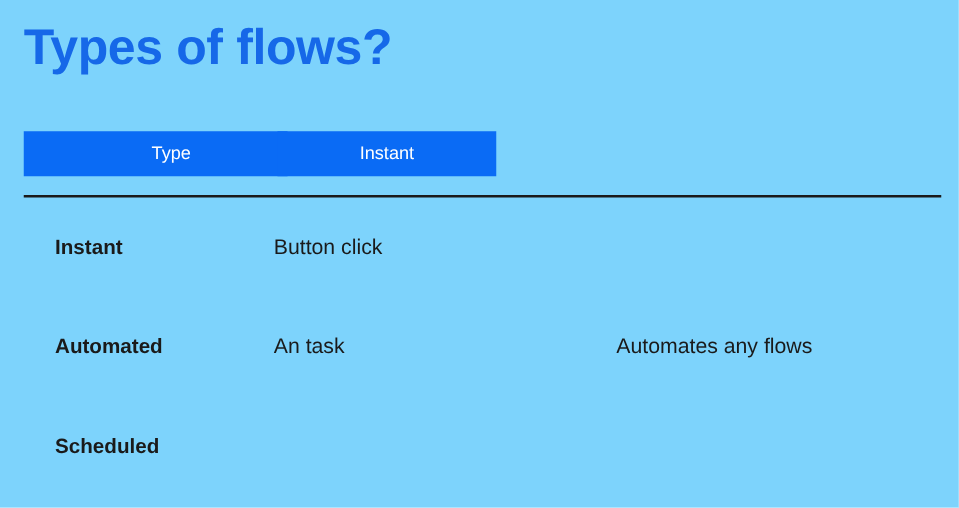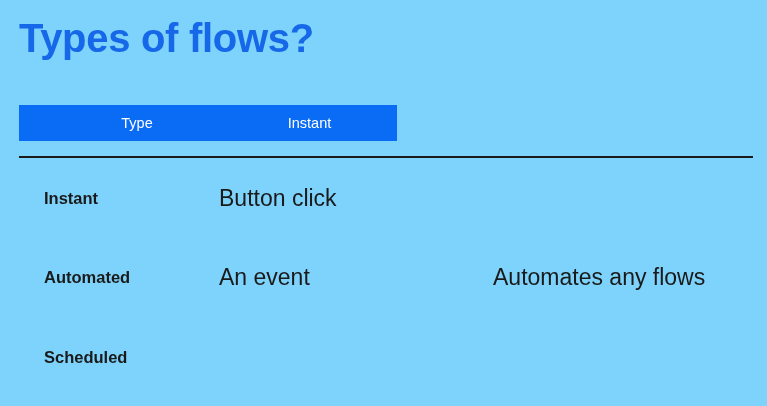--- a/index.html
+++ b/index.html
@@ -78,21 +78,21 @@
   }
   .body-row.r0 { top: 178px; }
   .body-row.r1 { top: 257px; }
   .body-row.r2 { top: 337px; }
 
   .cell {
     position: absolute;
     top: 0;
     height: 40px;
     line-height: 40px;
-    font-size: 23px;
+    font-size: 17px;
     color: #1a1a1a;
     white-space: nowrap;
     overflow: hidden;
   }
   .cell.type {
     left: 44px;
     width: 180px;
     font-weight: bold;
     font-size: 16.5px;
   }
@@ -120,21 +120,21 @@
   <div id="header-rule"></div>
 
   <div class="body-row r0">
     <div class="cell type">Instant</div>
     <div class="cell trigger">Button click</div>
     <div class="cell description"></div>
   </div>
 
   <div class="body-row r1">
     <div class="cell type">Automated</div>
-    <div class="cell trigger">An event</div>
+    <div class="cell trigger">An task</div>
     <div class="cell description">Automates any flows</div>
   </div>
 
   <div class="body-row r2">
     <div class="cell type">Scheduled</div>
     <div class="cell description"></div>
   </div>
 
 </div>
 

